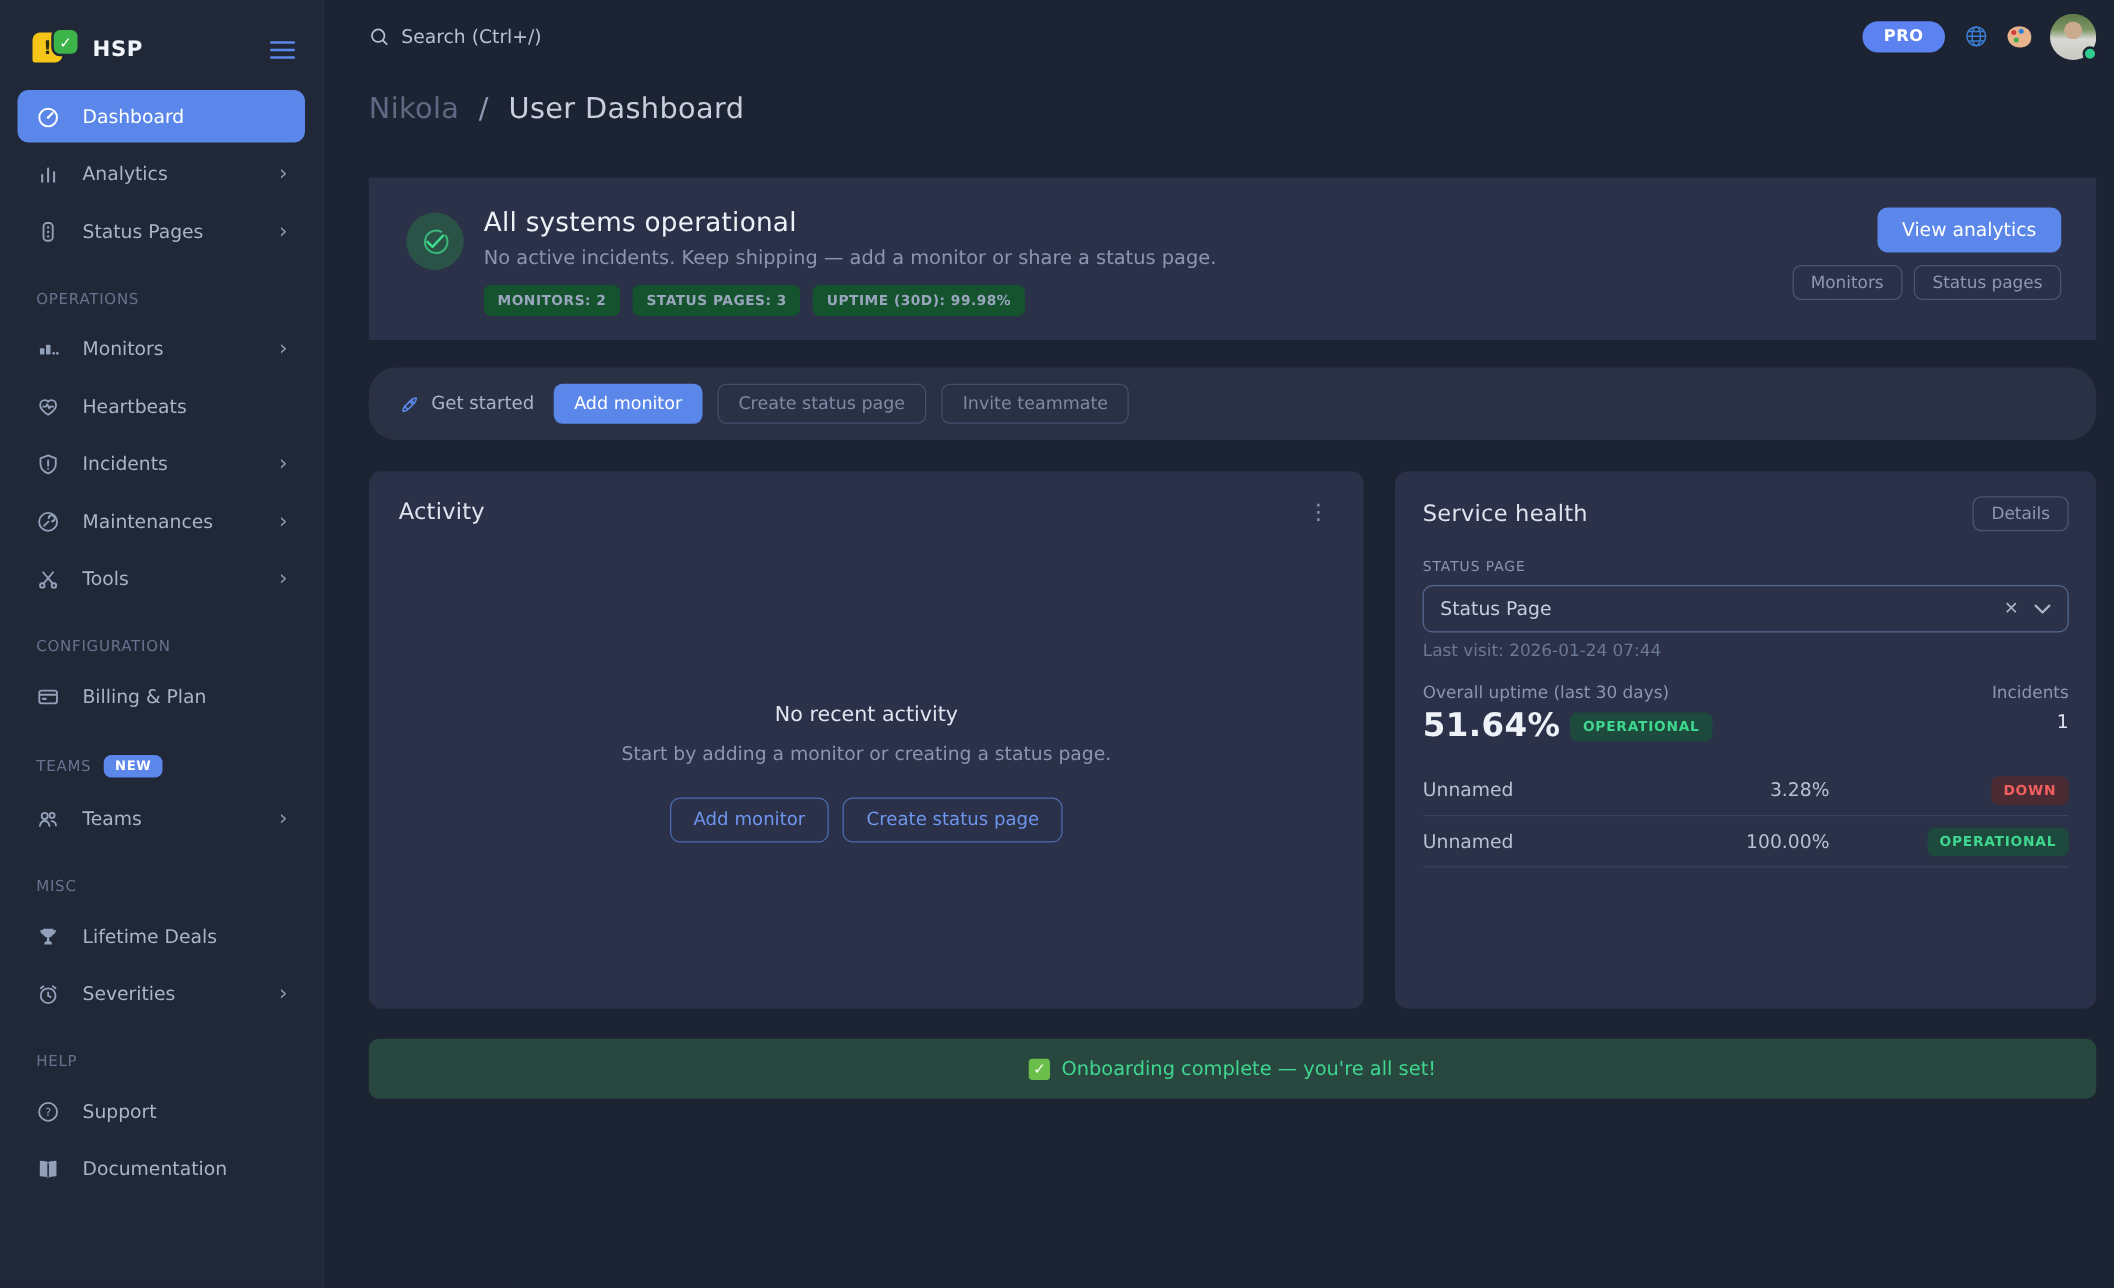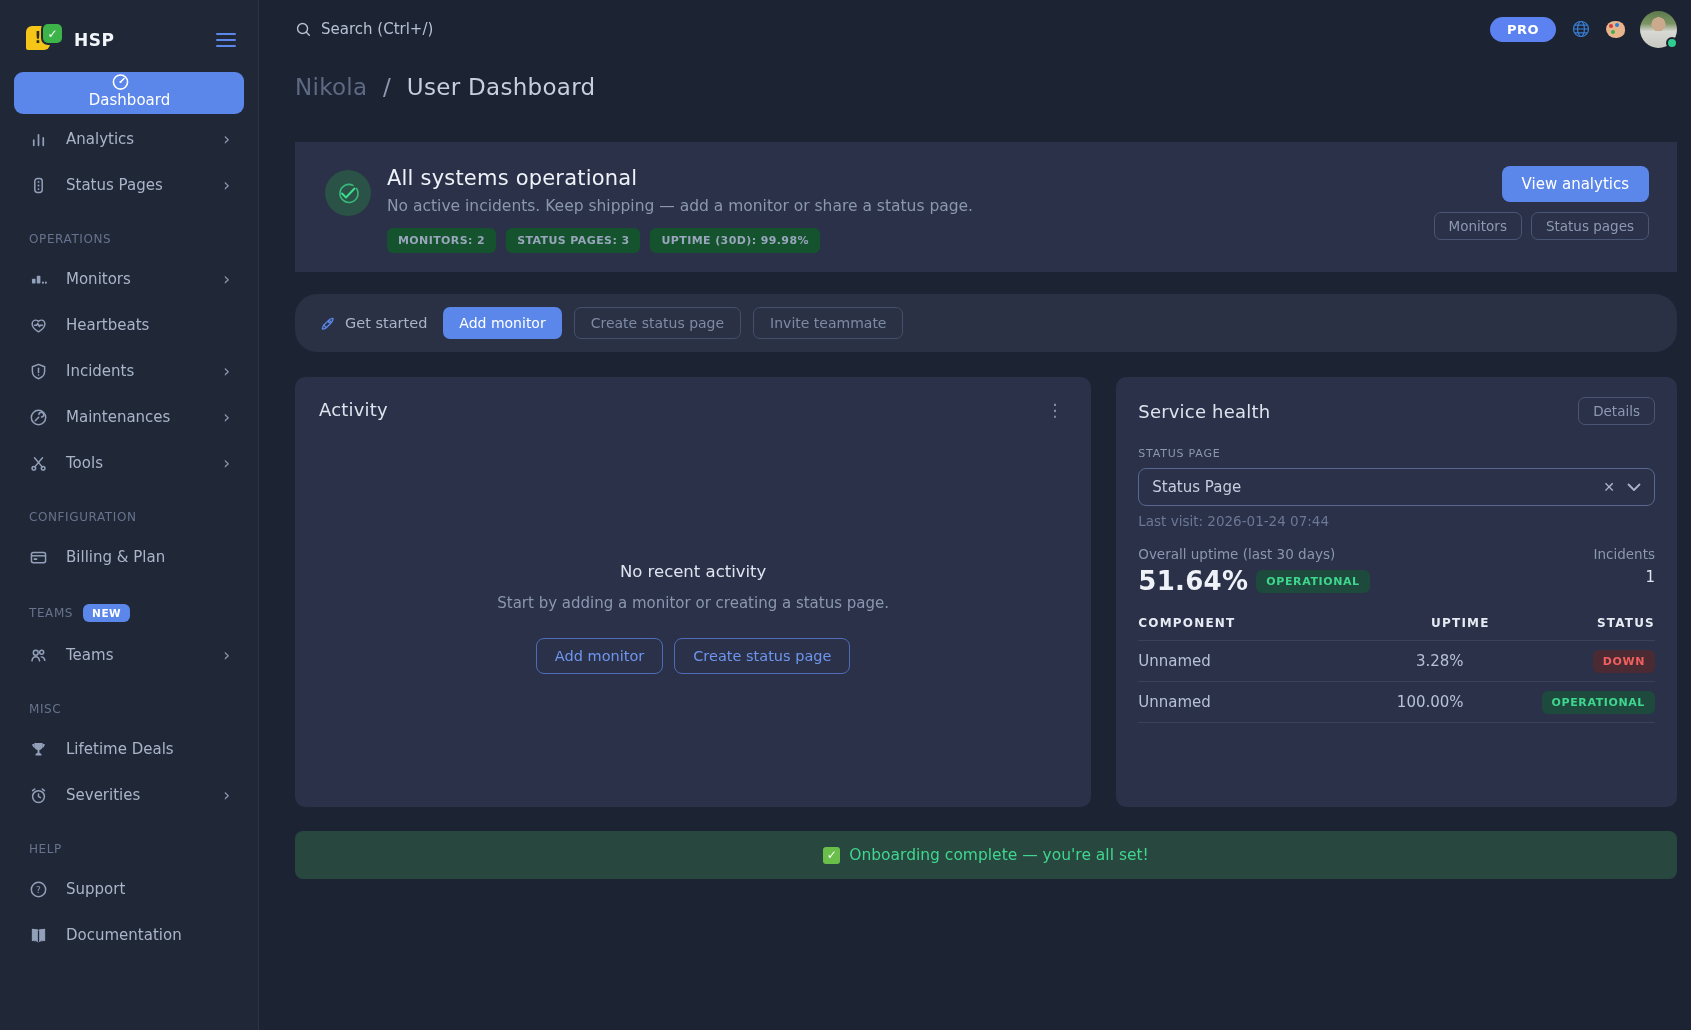--- a/index.html
+++ b/index.html
@@ -36,21 +36,21 @@
   .hamburger { margin-left:auto; cursor:pointer; padding:4px 2px; }
   .hamburger span { display:block; width:20px; height:2px; background:#5b87ea; border-radius:2px; margin:4px 0; }
 
   .nav { padding:12px 14px 0 14px; }
   .nav-item {
     height:42px; margin-bottom:4px; display:flex; align-items:center;
     padding:0 14px 0 15px; border-radius:9px; cursor:pointer;
     color:#aab4c9; font-size:15px;
   }
   .nav-item .ic { width:19px; height:19px; margin-right:18px; color:#93a0b9; flex:none; }
-  .nav-item.active { background:#5b87ea; color:#ffffff;flex-direction:column; }
+  .nav-item.active { background:#5b87ea; color:#ffffff; }
   .nav-item.active .ic { color:#ffffff; }
   .chev { margin-left:auto; font-size:17px; color:#8b97ad; line-height:1; }
   .group-label {
     margin:26px 0 12px 0; padding-left:15px;
     font-size:12px; letter-spacing:.6px; color:#67738e;
     display:flex; align-items:center;
   }
   .new-badge {
     margin-left:10px; background:#5b87ea; color:#fff;
     font-size:10.5px; font-weight:bold; letter-spacing:.5px;
@@ -512,25 +512,20 @@
           </div>
         </div>
         <div class="stat-right">
           <div class="stat-label">Incidents</div>
           <div class="stat-val">1</div>
         </div>
       </div>
 
 
       <div class="table">
-        <div class="trow head">
-          <span class="c1 th">COMPONENT</span>
-          <span class="c2 th" style="padding-right:0;">UPTIME</span>
-          <span class="c3 th">STATUS</span>
-        </div>
         <div class="trow body">
           <span class="c1 td">Unnamed</span>
           <span class="c2 td">3.28%</span>
           <span class="c3">
               <span class="badge down">DOWN</span>
             </span>
         </div>
         <div class="trow body">
           <span class="c1 td">Unnamed</span>
           <span class="c2 td">100.00%</span>

